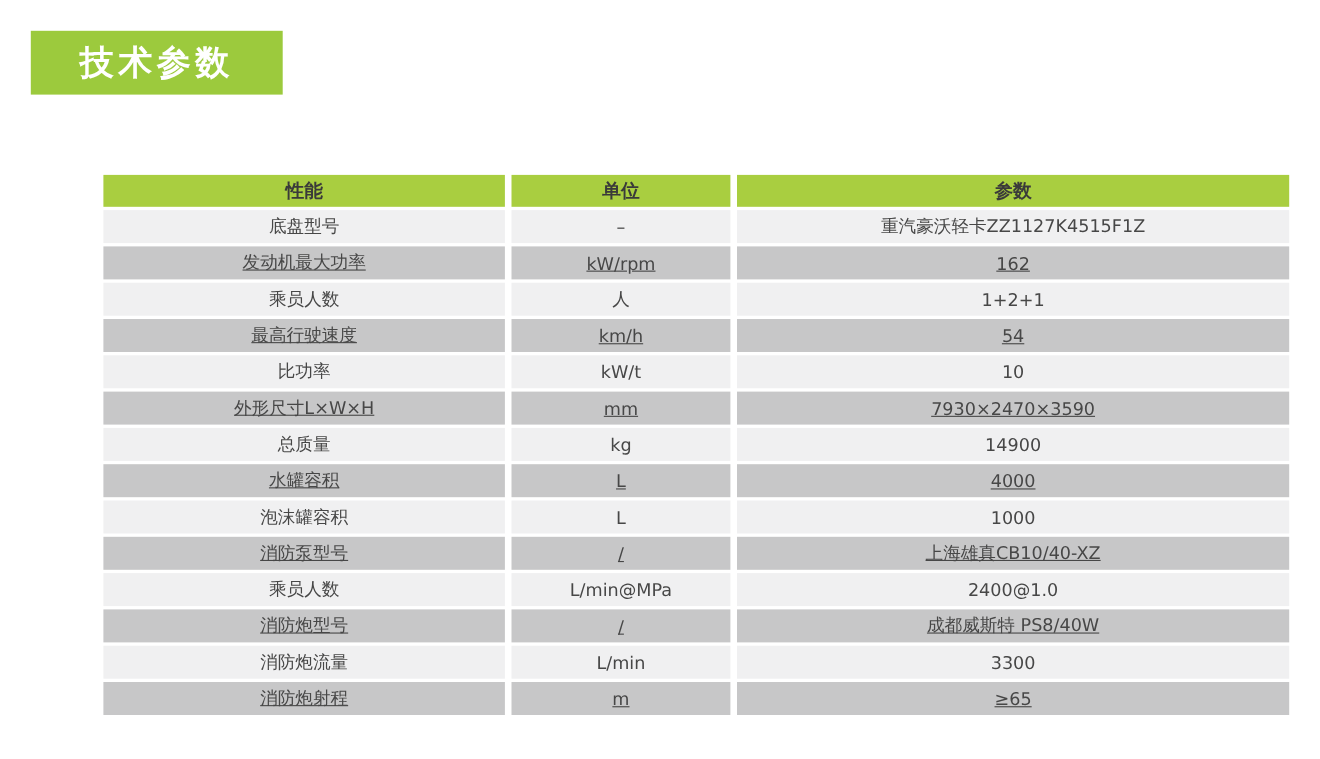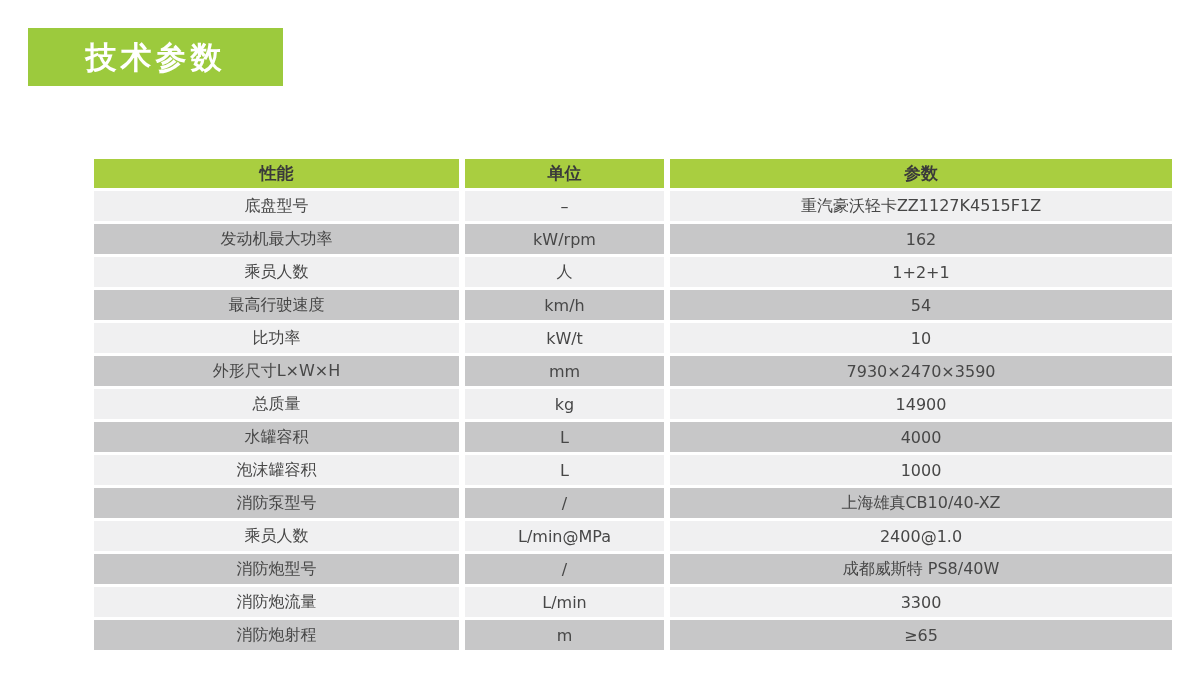--- a/index.html
+++ b/index.html
@@ -12,21 +12,21 @@
     position: relative;
     width: 1200px;
     height: 690px;
     background: #ffffff;
     overflow: hidden;
   }
   .title-badge {
     position: absolute;
     left: 28px;
     top: 28px;
-    width: 255px;
+    width: 229px;
     height: 58px;
     background: var(--badge-green, #9cca3d);
     display: flex;
     align-items: center;
     justify-content: center;
   }
   .title-badge span {
     color: #ffffff;
     font-size: 31px;
     font-weight: bold;
@@ -55,21 +55,21 @@
     white-space: nowrap;
     overflow: hidden;
   }
   .cell.head {
     background: var(--header-green, #a9ce40);
     font-weight: bold;
     color: var(--header-text, #3a3a3a);
     font-size: 17px;
   }
   .cell.light { background: var(--row-light, #f0f0f1); }
-  .cell.dark  { background: var(--row-dark, #c7c7c8); }
+  .cell.dark  { background: var(--row-dark, #c7c7c8); text-decoration: underline; }
 </style>
 </head>
 <body>
 
 <div class="page">
 
   <div class="title-badge">
     <span>技术参数</span>
   </div>
 

